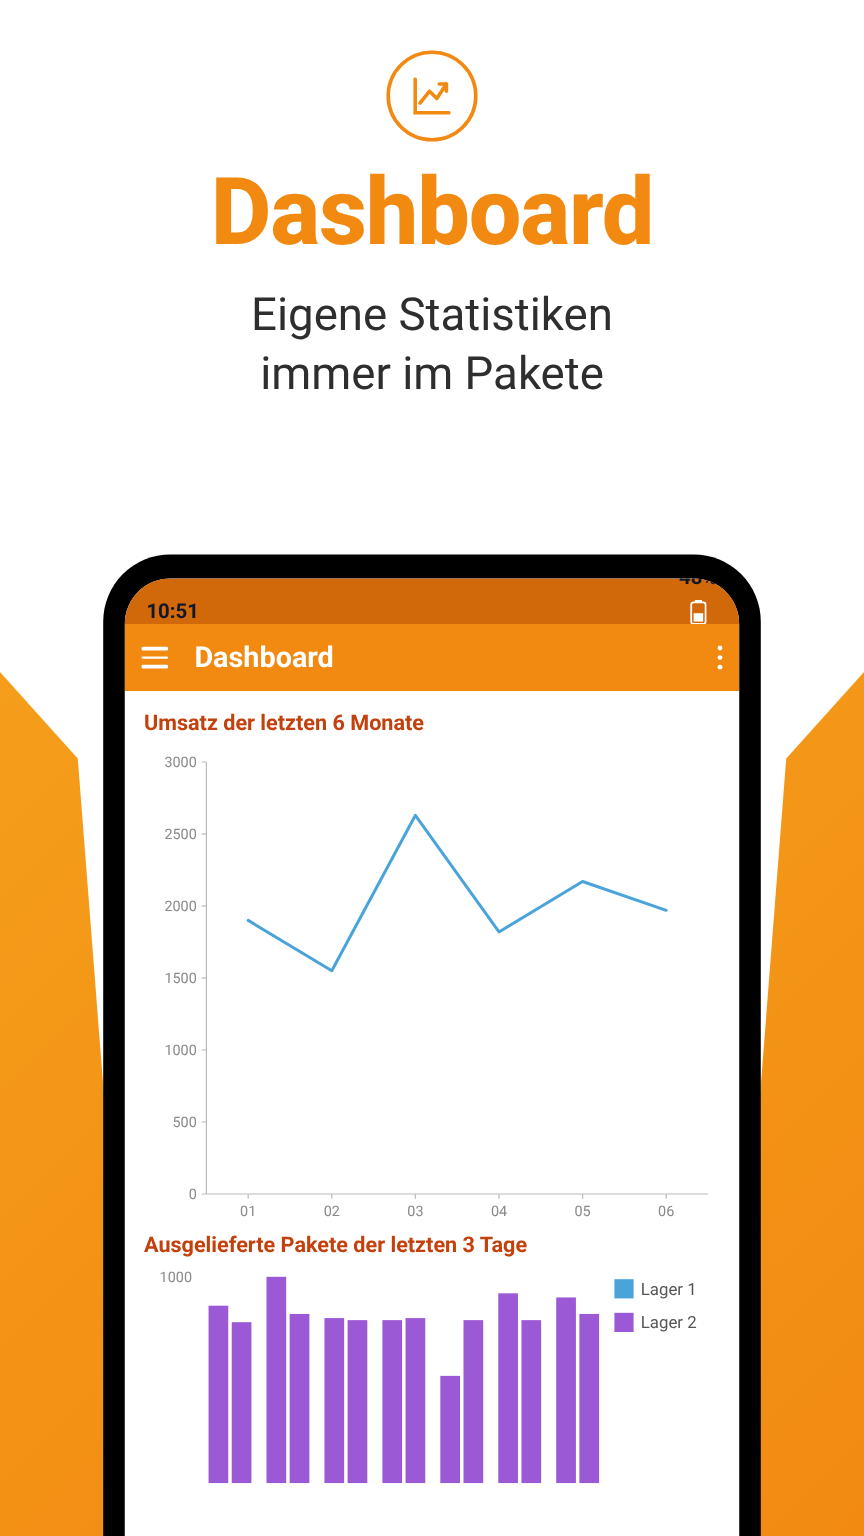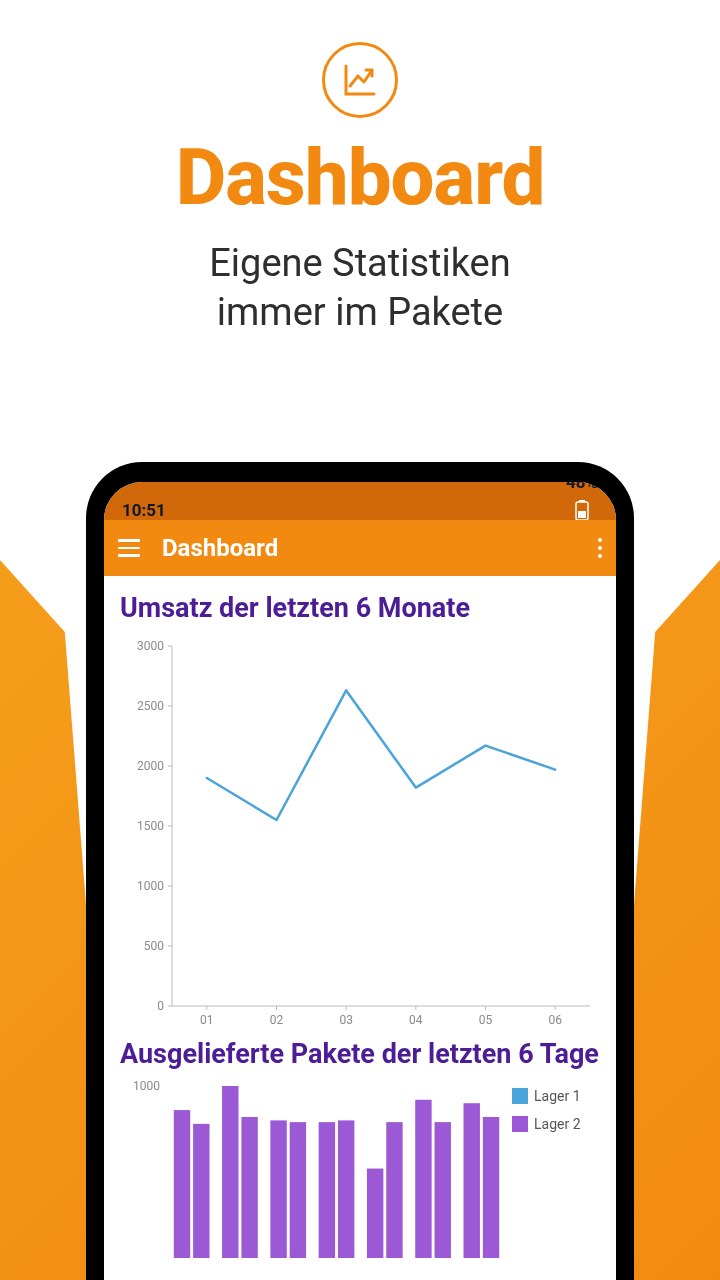--- a/index.html
+++ b/index.html
@@ -33,21 +33,21 @@
   
   .appbar{height:56px;background:#f28a12;color:#fff;display:flex;align-items:center;padding:0 14px;gap:22px;}
   .appbar .title{font-size:24px;font-weight:700;flex:1;}
   .hamburger,.kebab{display:flex;flex-direction:column;justify-content:center;align-items:center;cursor:pointer;}
   .hamburger span{display:block;width:22px;height:2.5px;background:#fff;margin:2.5px 0;border-radius:1px;}
   .kebab span{display:block;width:4px;height:4px;background:#fff;border-radius:50%;margin:2px 0;}
 
   
   .content{flex:1;background:#fff;padding:10px 16px 0;overflow:hidden;}
   .chart-block{margin-bottom:6px;}
-  .chart-title{font-size:27px;font-weight:700;color:#4c1d95;margin:6px 0 8px;}
+  .chart-title{font-size:18px;font-weight:700;color:#c2410c;margin:6px 0 8px;}
   .chart-svg{display:block;width:100%;}
 
   
   text.tick{font-size:12px;fill:#8a8a8a;}
   text.ytick{text-anchor:end;}
   text.xtick{text-anchor:middle;}
   text.legend{font-size:14px;fill:#555;}
 </style>
 </head>
 <body>
@@ -138,21 +138,21 @@
               <text x="295.83333333333337" y="392" class="tick xtick">04</text>
               <line x1="365.5" x2="365.5" y1="374" y2="378" stroke="#bbb" stroke-width="1"></line>
               <text x="365.5" y="392" class="tick xtick">05</text>
               <line x1="435.1666666666667" x2="435.1666666666667" y1="374" y2="378" stroke="#bbb" stroke-width="1"></line>
               <text x="435.1666666666667" y="392" class="tick xtick">06</text>
               <polyline points="86.83333333333334,146 156.5,187.99999999999997 226.16666666666666,58.399999999999984 295.83333333333337,155.6 365.5,113.59999999999998 435.1666666666667,137.60000000000002" fill="none" stroke="#4aa3d9" stroke-width="2.5" stroke-linejoin="round" stroke-linecap="round"></polyline>
             </svg>
         </div>
 
         <div class="chart-block">
-          <div class="chart-title">Ausgelieferte Pakete der letzten 6 Tage</div>
+          <div class="chart-title">Ausgelieferte Pakete der letzten 3 Tage</div>
           <svg id="chart2-svg" class="chart-svg" width="480" height="180" viewBox="0 0 480 180">
               <text x="40" y="12" class="tick ytick">1000</text>
               <rect x="53.794285714285714" y="32.08" width="16.417142857142856" height="147.92000000000002" fill="#9b59d6"></rect>
               <rect x="73.10857142857142" y="45.839999999999996" width="16.417142857142856" height="134.16" fill="#9b59d6"></rect>
               <rect x="102.07999999999998" y="8" width="16.417142857142856" height="172" fill="#9b59d6"></rect>
               <rect x="121.3942857142857" y="38.96000000000001" width="16.417142857142856" height="141.04" fill="#9b59d6"></rect>
               <rect x="150.36571428571426" y="42.39999999999999" width="16.417142857142856" height="137.60000000000002" fill="#9b59d6"></rect>
               <rect x="169.67999999999998" y="44.11999999999999" width="16.417142857142856" height="135.88" fill="#9b59d6"></rect>
               <rect x="198.65142857142857" y="44.11999999999999" width="16.417142857142856" height="135.88" fill="#9b59d6"></rect>
               <rect x="217.96571428571428" y="42.39999999999999" width="16.417142857142856" height="137.60000000000002" fill="#9b59d6"></rect>

